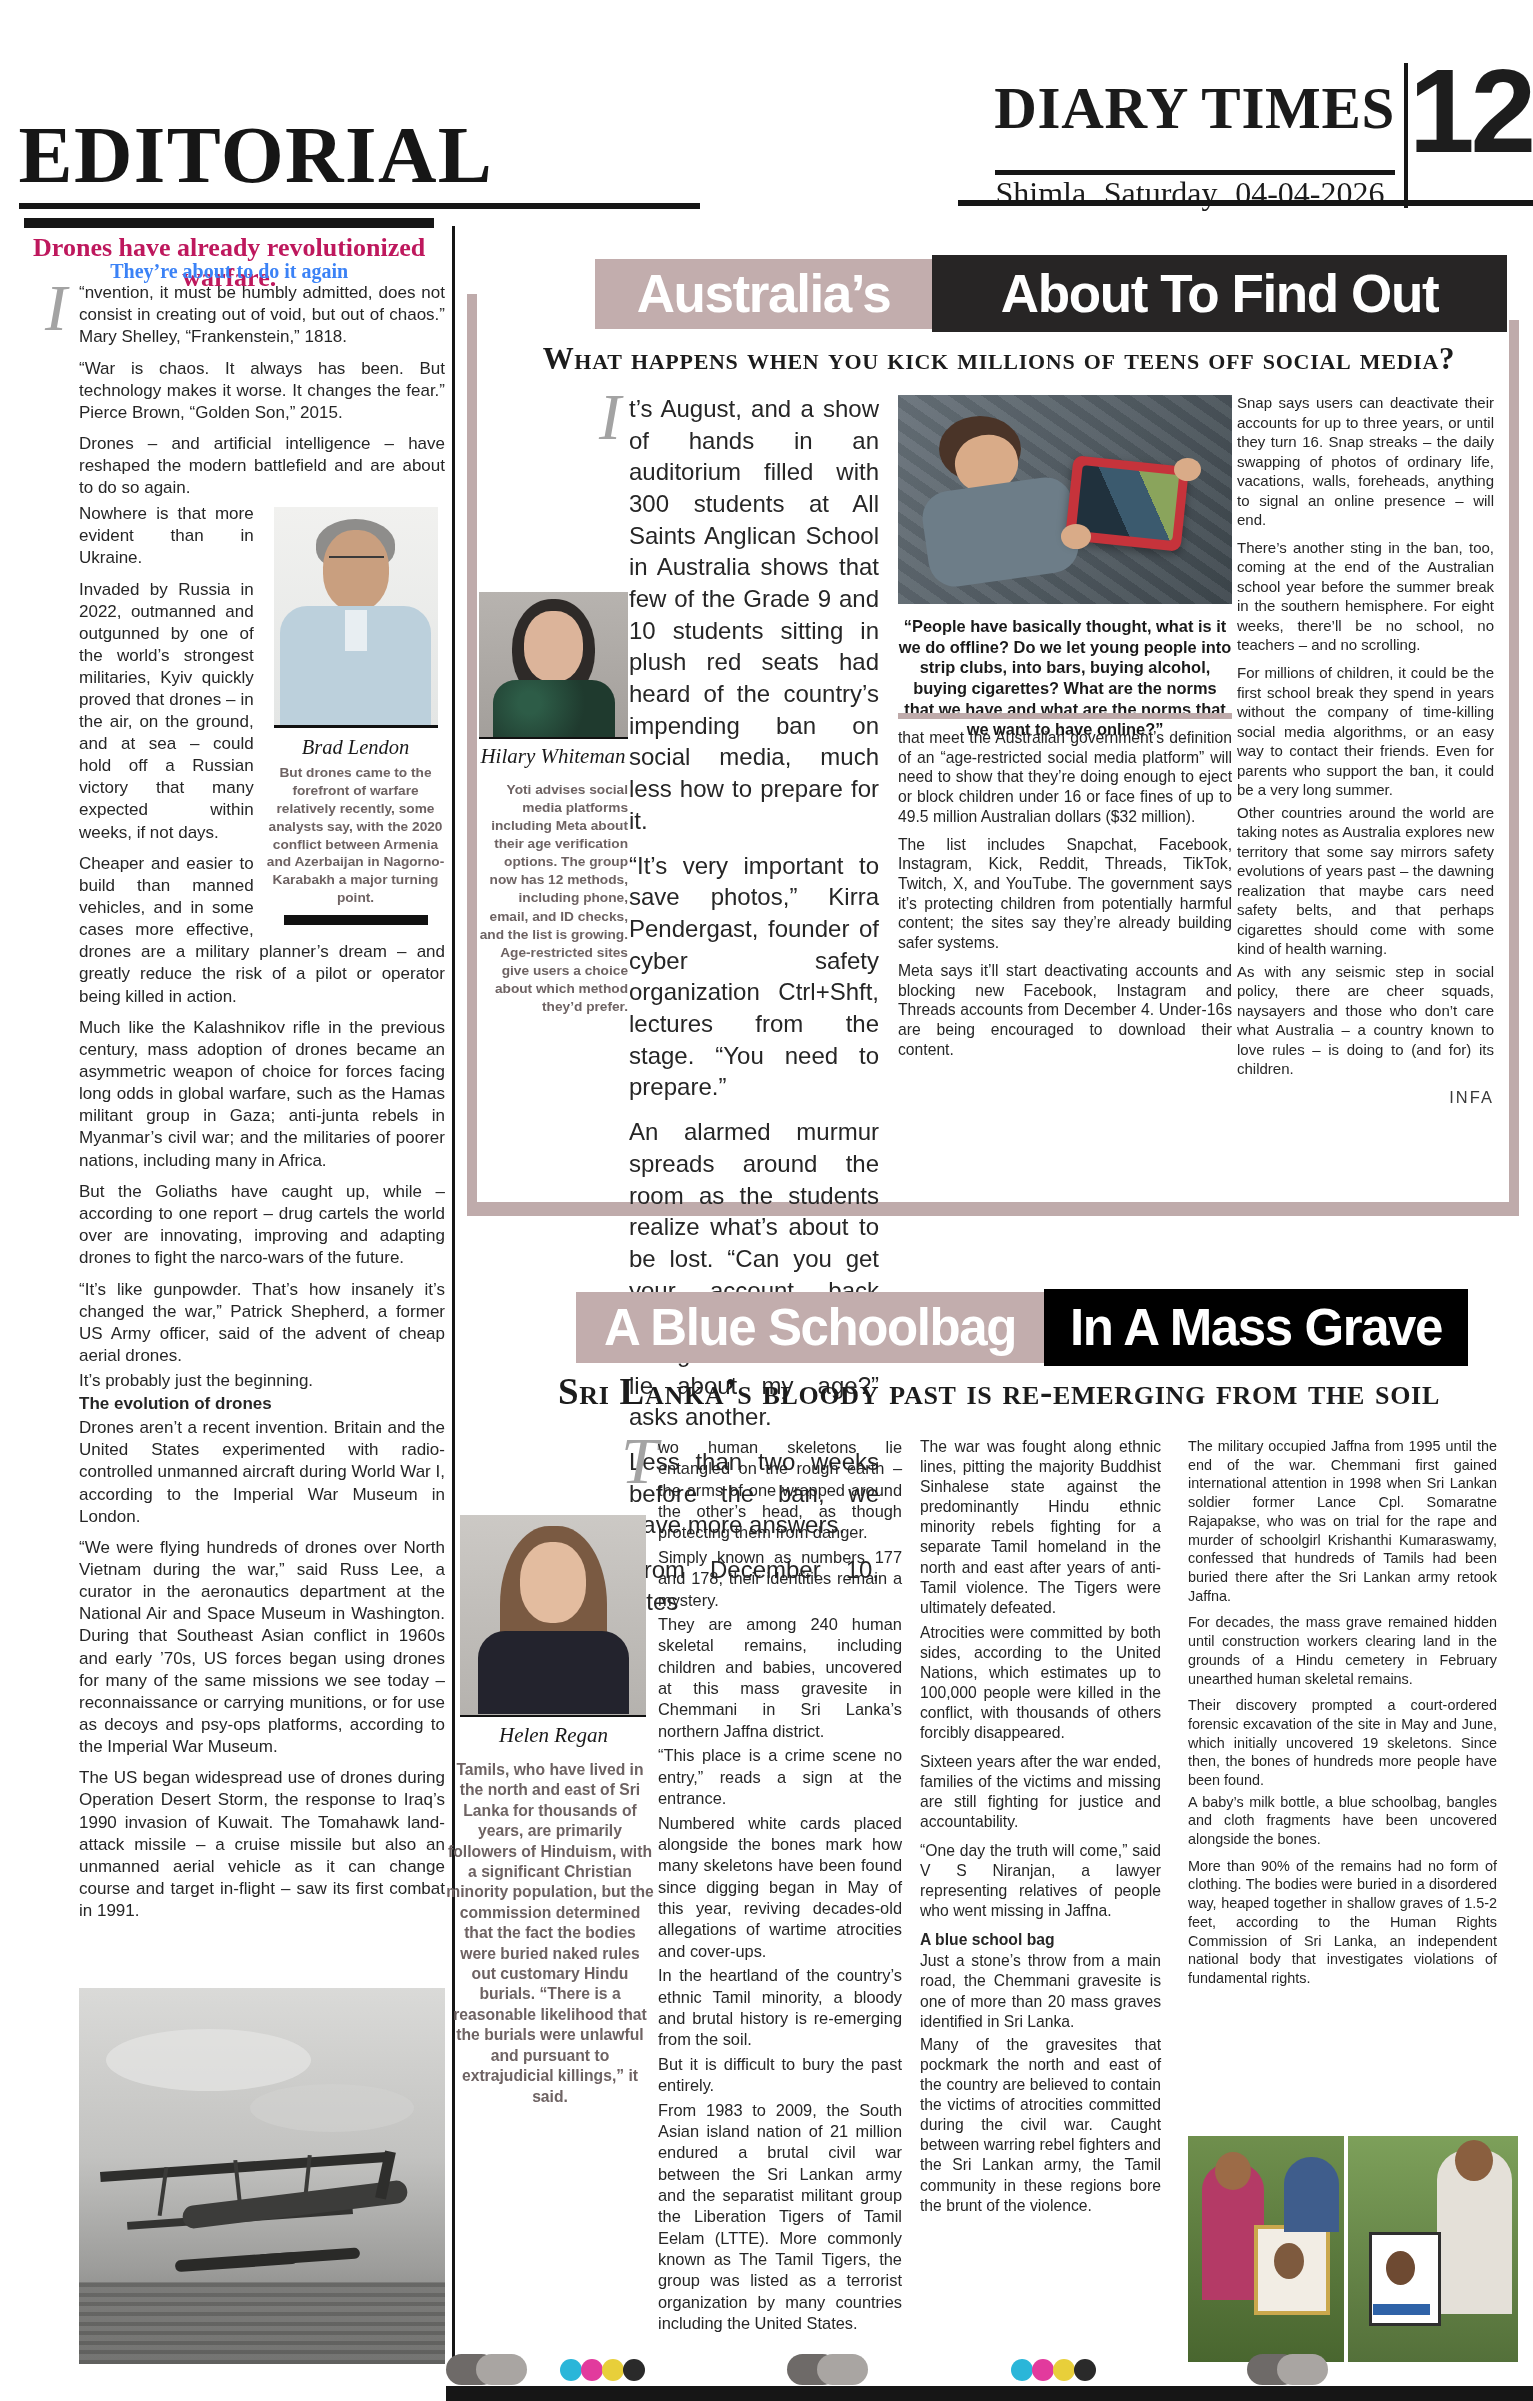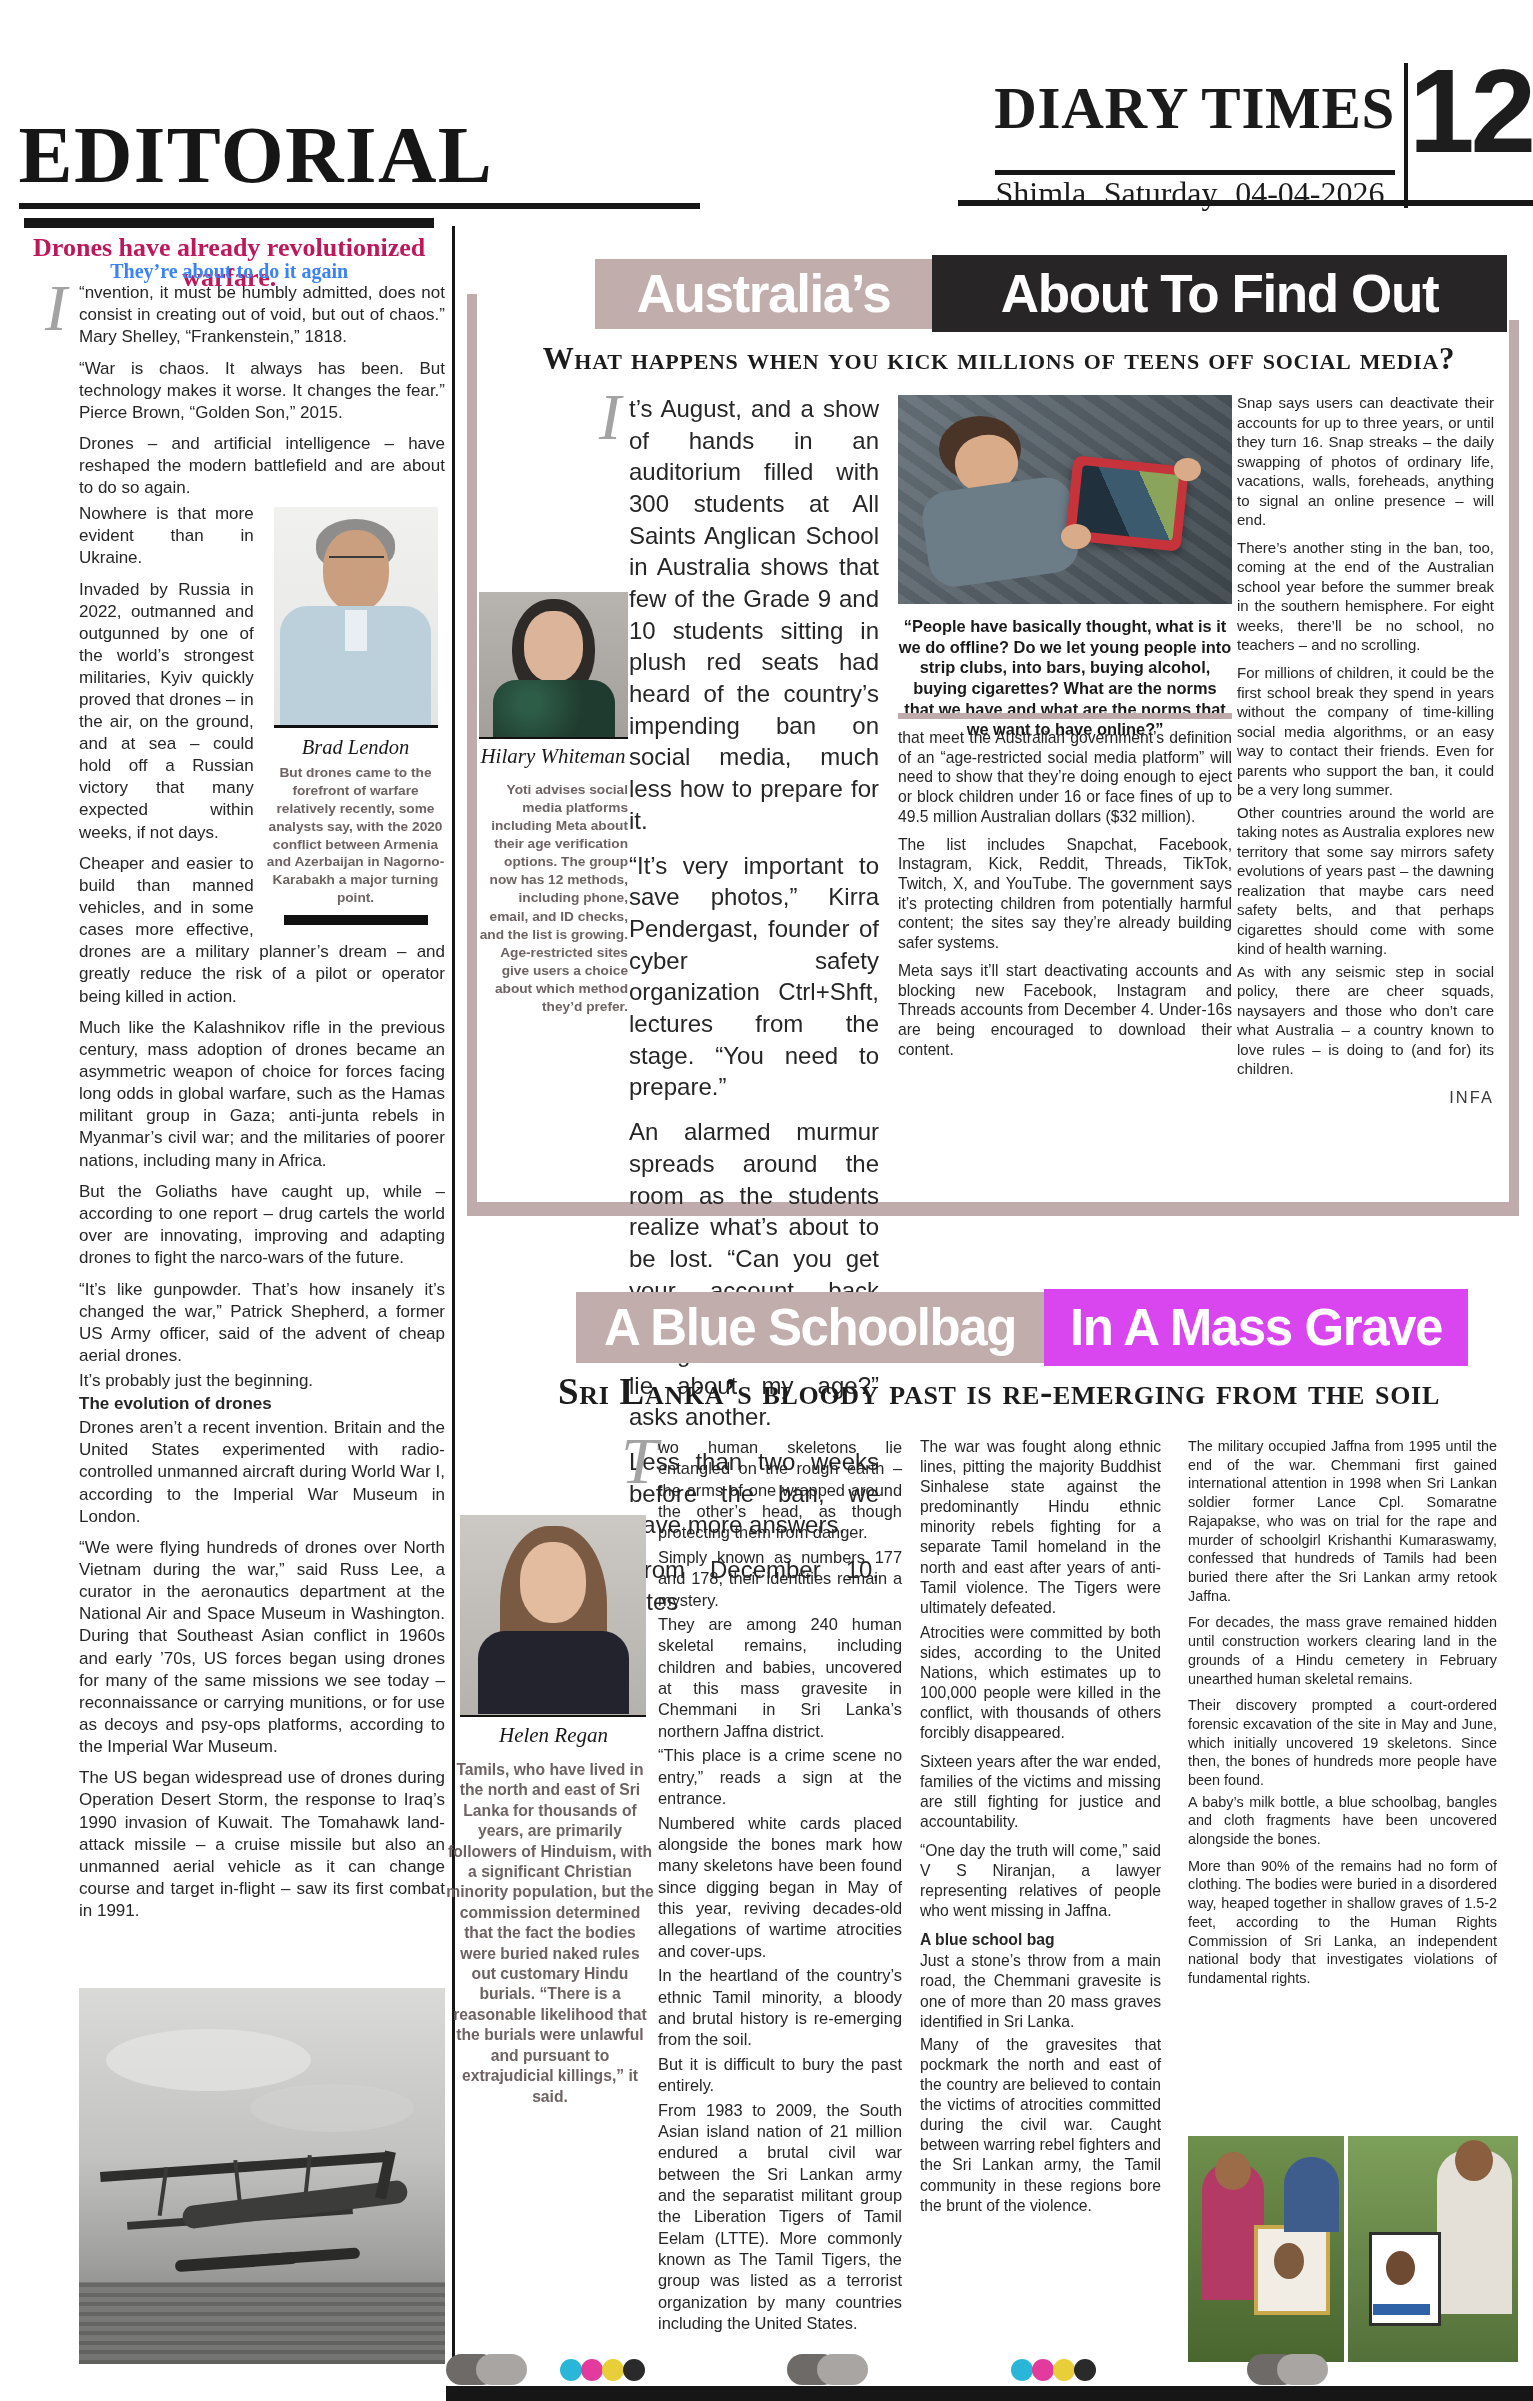--- a/index.html
+++ b/index.html
@@ -134,21 +134,21 @@
   <div class="abs col" style="left:1237px;top:393px;width:257px;font-size:15px;line-height:1.3;">
     <p>Snap says users can deactivate their accounts for up to three years, or until they turn 16. Snap streaks – the daily swapping of photos of ordinary life, vacations, walls, foreheads, anything to signal an online presence – will end.</p>
     <p>There’s another sting in the ban, too, coming at the end of the Australian school year before the summer break in the southern hemisphere. For eight weeks, there’ll be no school, no teachers – and no scrolling.</p>
     <p style="margin-bottom:0.2em;">For millions of children, it could be the first school break they spend in years without the company of time-killing social media algorithms, or an easy way to contact their friends. Even for parents who support the ban, it could be a very long summer.</p>
     <p style="margin-bottom:0.2em;">Other countries around the world are taking notes as Australia explores new territory that some say mirrors safety evolutions of years past – the dawning realization that maybe cars need safety belts, and that perhaps cigarettes should come with some kind of health warning.</p>
     <p>As with any seismic step in social policy, there are cheer squads, naysayers and those who don’t care what Australia – a country known to love rules – is doing to (and for) its children.</p>
     <p style="text-align:right;font-size:16.4px;letter-spacing:2.1px;color:#3a3a3a;">INFA</p>
   </div>
 
   <div class="abs hl" style="left:576px;top:1292px;width:468px;height:71px;line-height:71px;font-size:51px;background:#c2adad;">A Blue Schoolbag</div>
-  <div class="abs hl" style="left:1044px;top:1289px;width:424px;height:77px;line-height:77px;font-size:51px;background:#d946ef;">In A Mass Grave</div>
+  <div class="abs hl" style="left:1044px;top:1289px;width:424px;height:77px;line-height:77px;font-size:51px;background:#000000;">In A Mass Grave</div>
   <div class="abs serif smallcaps" style="left:479px;top:1370px;width:1040px;text-align:center;font-size:37px;font-weight:bold;color:#1c1c1c;letter-spacing:0.7px;">Sri Lanka’s bloody past is re-emerging from the soil</div>
 
   <div class="abs photo" style="left:460px;top:1515px;width:186px;height:200px;background:linear-gradient(#ccc9c5,#b5b2ae);border-bottom:2.7px solid #111;">
     <div style="position:absolute;left:40px;top:11px;width:107px;height:171px;border-radius:46% 46% 30% 30%;background:#7a5a42;"></div>
     <div style="position:absolute;left:60px;top:27px;width:66px;height:81px;border-radius:46%;background:#e3bc9f;"></div>
     <div style="position:absolute;left:18px;top:116px;width:151px;height:83px;border-radius:27px 27px 0 0;background:#23232d;"></div>
   </div>
   <div class="serif name abs" style="left:452px;top:1723px;width:203px;font-size:21px;">Helen Regan</div>
   <div class="abs caption-gray" style="left:446px;top:1760px;width:208px;text-align:center;font-size:15.7px;line-height:1.3;">Tamils, who have lived in the north and east of Sri Lanka for thousands of years, are primarily followers of Hinduism, with a significant Christian minority population, but the commission determined that the fact the bodies were buried naked rules out customary Hindu burials. “There is a reasonable likelihood that the burials were unlawful and pursuant to extrajudicial killings,” it said.</div>
 

